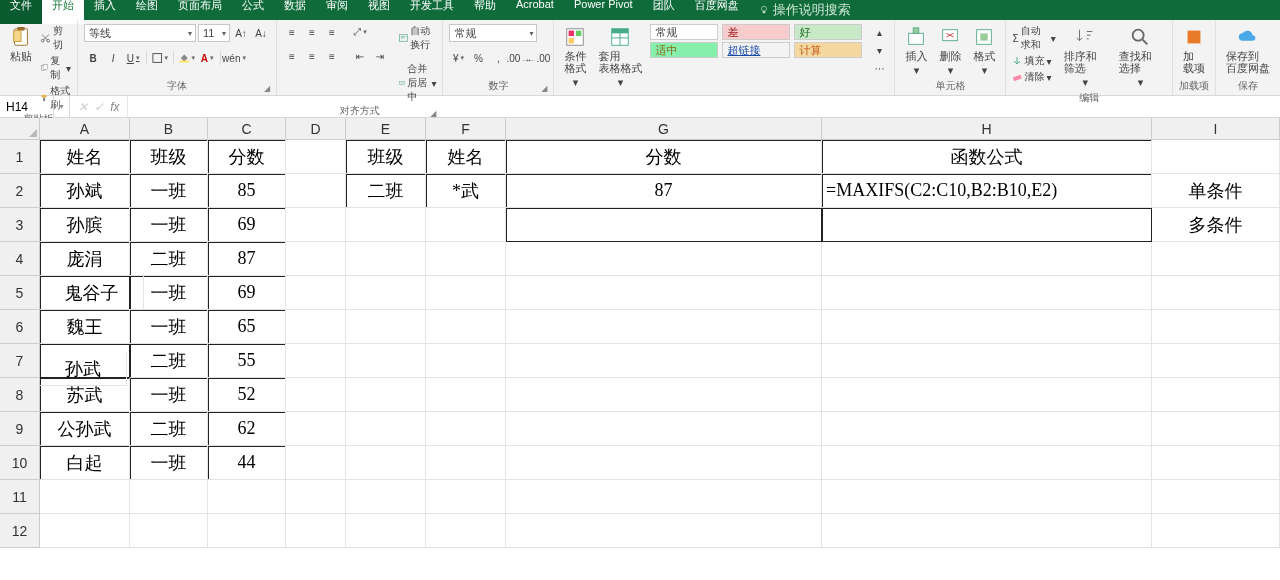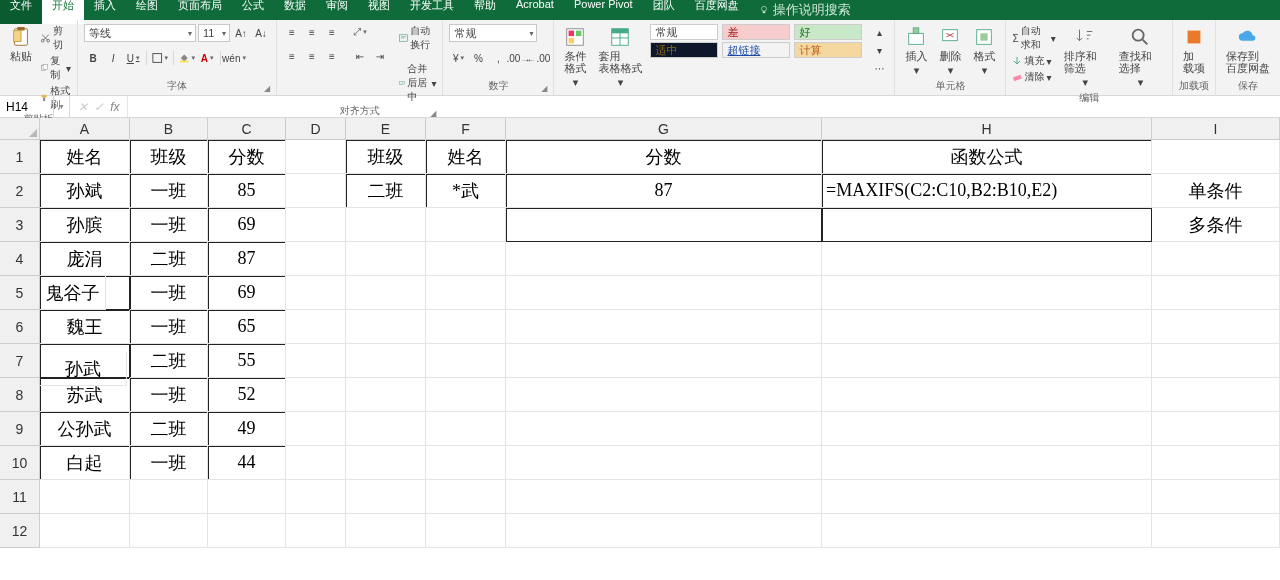--- a/index.html
+++ b/index.html
@@ -226,21 +226,21 @@
             <rect x="3" y="3" width="18" height="5" fill="#4a8"></rect>
             <path d="M3 13h18M12 3v18" stroke="#4a8"></path>
           </svg>
         <span style="white-space:pre">套用
 表格格式</span>▾
       </div>
       <div class="style-grid">
         <div class="style-box" style="background:#fff">常规</div>
         <div class="style-box" style="background:#f7cccc;color:#a02020">差</div>
         <div class="style-box" style="background:#c8e8c8;color:#1a6a1a">好</div>
-        <div class="style-box" style="background:#0f172a;color:#8a6a1a">适中</div>
+        <div class="style-box" style="background:#86efac;color:#8a6a1a">适中</div>
         <div class="style-box" style="color:#1a4aa8;text-decoration:underline">超链接</div>
         <div class="style-box" style="background:#f4d8a0;color:#c05a1a">计算</div>
       </div>
       <div class="stack" style="justify-content:center;margin-left:2px">
         <div class="mini-btn">▴</div>
         <div class="mini-btn">▾</div>
         <div class="mini-btn">⋯</div>
       </div>
     </div>
   </div>
@@ -505,35 +505,35 @@
       <div class="cell center" style="left: 168px; top: 0px; width: 78px; height: 34px; background: transparent; pointer-events: none; font-family: SimSun, NSimSun, serif;">分数</div>
       <div class="cell center" style="left: 0px; top: 34px; width: 90px; height: 34px; background: transparent; pointer-events: none; font-family: SimSun, NSimSun, serif;">孙斌</div>
       <div class="cell center" style="left: 90px; top: 34px; width: 78px; height: 34px; background: transparent; pointer-events: none; font-family: SimSun, NSimSun, serif;">一班</div>
       <div class="cell center" style="left: 168px; top: 34px; width: 78px; height: 34px; background: transparent; pointer-events: none; font-family: SimSun, NSimSun, serif;">85</div>
       <div class="cell center" style="left: 0px; top: 68px; width: 90px; height: 34px; background: transparent; pointer-events: none; font-family: SimSun, NSimSun, serif;">孙膑</div>
       <div class="cell center" style="left: 90px; top: 68px; width: 78px; height: 34px; background: transparent; pointer-events: none; font-family: SimSun, NSimSun, serif;">一班</div>
       <div class="cell center" style="left: 168px; top: 68px; width: 78px; height: 34px; background: transparent; pointer-events: none; font-family: SimSun, NSimSun, serif;">69</div>
       <div class="cell center" style="left: 0px; top: 102px; width: 90px; height: 34px; background: transparent; pointer-events: none; font-family: SimSun, NSimSun, serif;">庞涓</div>
       <div class="cell center" style="left: 90px; top: 102px; width: 78px; height: 34px; background: transparent; pointer-events: none; font-family: SimSun, NSimSun, serif;">二班</div>
       <div class="cell center" style="left: 168px; top: 102px; width: 78px; height: 34px; background: transparent; pointer-events: none; font-family: SimSun, NSimSun, serif;">87</div>
-      <div class="cell center" style="left: 0px; top: 136px; width: 66px; height: 34px; background: transparent; pointer-events: none; font-family: SimSun, NSimSun, serif;">鬼谷子</div>
+      <div class="cell center" style="left: 0px; top: 136px; width: 104px; height: 34px; background: transparent; pointer-events: none; font-family: SimSun, NSimSun, serif;">鬼谷子</div>
       <div class="cell center" style="left: 90px; top: 136px; width: 78px; height: 34px; background: transparent; pointer-events: none; font-family: SimSun, NSimSun, serif;">一班</div>
       <div class="cell center" style="left: 168px; top: 136px; width: 78px; height: 34px; background: transparent; pointer-events: none; font-family: SimSun, NSimSun, serif;">69</div>
       <div class="cell center" style="left: 0px; top: 170px; width: 90px; height: 34px; background: transparent; pointer-events: none; font-family: SimSun, NSimSun, serif;">魏王</div>
       <div class="cell center" style="left: 90px; top: 170px; width: 78px; height: 34px; background: transparent; pointer-events: none; font-family: SimSun, NSimSun, serif;">一班</div>
       <div class="cell center" style="left: 168px; top: 170px; width: 78px; height: 34px; background: transparent; pointer-events: none; font-family: SimSun, NSimSun, serif; text-align: right;">65</div>
       <div class="cell center" style="left: 0px; top: 212px; width: 87px; height: 34px; background: transparent; pointer-events: none; font-family: Liberation Serif, serif;">孙武</div>
       <div class="cell center" style="left: 90px; top: 204px; width: 78px; height: 34px; background: transparent; pointer-events: none; font-family: SimSun, NSimSun, serif;">二班</div>
       <div class="cell center" style="left: 168px; top: 204px; width: 78px; height: 34px; background: transparent; pointer-events: none; font-family: SimSun, NSimSun, serif;">55</div>
       <div class="cell center" style="left: 0px; top: 238px; width: 90px; height: 34px; background: transparent; pointer-events: none; font-family: SimSun, NSimSun, serif;">苏武</div>
       <div class="cell center" style="left: 90px; top: 238px; width: 78px; height: 34px; background: transparent; pointer-events: none; font-family: SimSun, NSimSun, serif;">一班</div>
       <div class="cell center" style="left: 168px; top: 238px; width: 78px; height: 34px; background: transparent; pointer-events: none; font-family: SimSun, NSimSun, serif;">52</div>
       <div class="cell center" style="left: 0px; top: 272px; width: 90px; height: 34px; background: transparent; pointer-events: none; font-family: SimSun, NSimSun, serif;">公孙武</div>
       <div class="cell center" style="left: 90px; top: 272px; width: 78px; height: 34px; background: transparent; pointer-events: none; font-family: SimSun, NSimSun, serif;">二班</div>
-      <div class="cell center" style="left: 168px; top: 272px; width: 78px; height: 34px; background: transparent; pointer-events: none; font-family: SimSun, NSimSun, serif;">49</div>
+      <div class="cell center" style="left: 168px; top: 272px; width: 78px; height: 34px; background: transparent; pointer-events: none; font-family: SimSun, NSimSun, serif;">62</div>
       <div class="cell center" style="left: 0px; top: 306px; width: 90px; height: 34px; background: transparent; pointer-events: none; font-family: SimSun, NSimSun, serif;">白起</div>
       <div class="cell center" style="left: 90px; top: 306px; width: 78px; height: 34px; background: transparent; pointer-events: none; font-family: SimSun, NSimSun, serif;">一班</div>
       <div class="cell center" style="left: 168px; top: 306px; width: 78px; height: 34px; background: transparent; pointer-events: none; font-family: SimSun, NSimSun, serif;">44</div>
       <div class="cell center" style="left: 306px; top: 0px; width: 80px; height: 34px; background: transparent; pointer-events: none; font-family: SimSun, NSimSun, serif;">班级</div>
       <div class="cell center" style="left: 386px; top: 0px; width: 80px; height: 34px; background: transparent; pointer-events: none; font-family: SimSun, NSimSun, serif;">姓名</div>
       <div class="cell center" style="left: 466px; top: 0px; width: 316px; height: 34px; background: transparent; pointer-events: none; font-family: SimSun, NSimSun, serif;">分数</div>
       <div class="cell center" style="left: 782px; top: 0px; width: 330px; height: 34px; background: transparent; pointer-events: none; font-family: SimSun, NSimSun, serif;">函数公式</div>
       <div class="cell center" style="left: 306px; top: 34px; width: 80px; height: 34px; background: transparent; pointer-events: none; font-family: SimSun, NSimSun, serif;">二班</div>
       <div class="cell center" style="left: 386px; top: 34px; width: 80px; height: 34px; background: transparent; pointer-events: none; font-family: SimSun, NSimSun, serif;">*武</div>
       <div class="cell center" style="left: 466px; top: 34px; width: 316px; height: 34px; background: transparent; pointer-events: none; font-family: SimSun, NSimSun, serif;">87</div>

